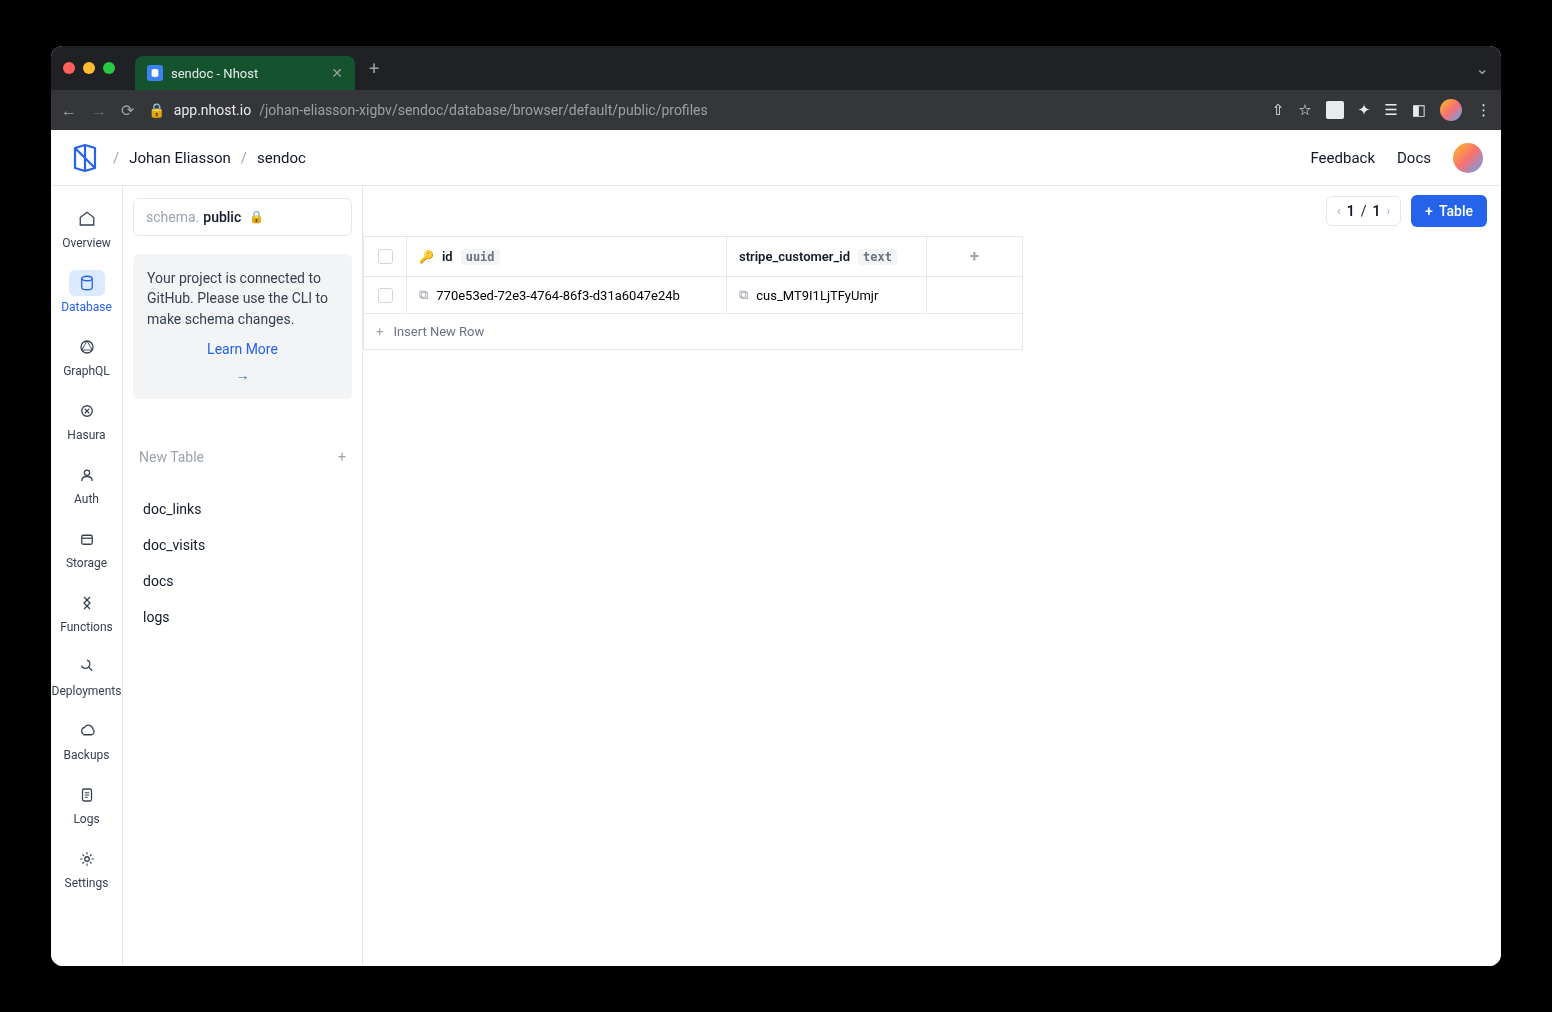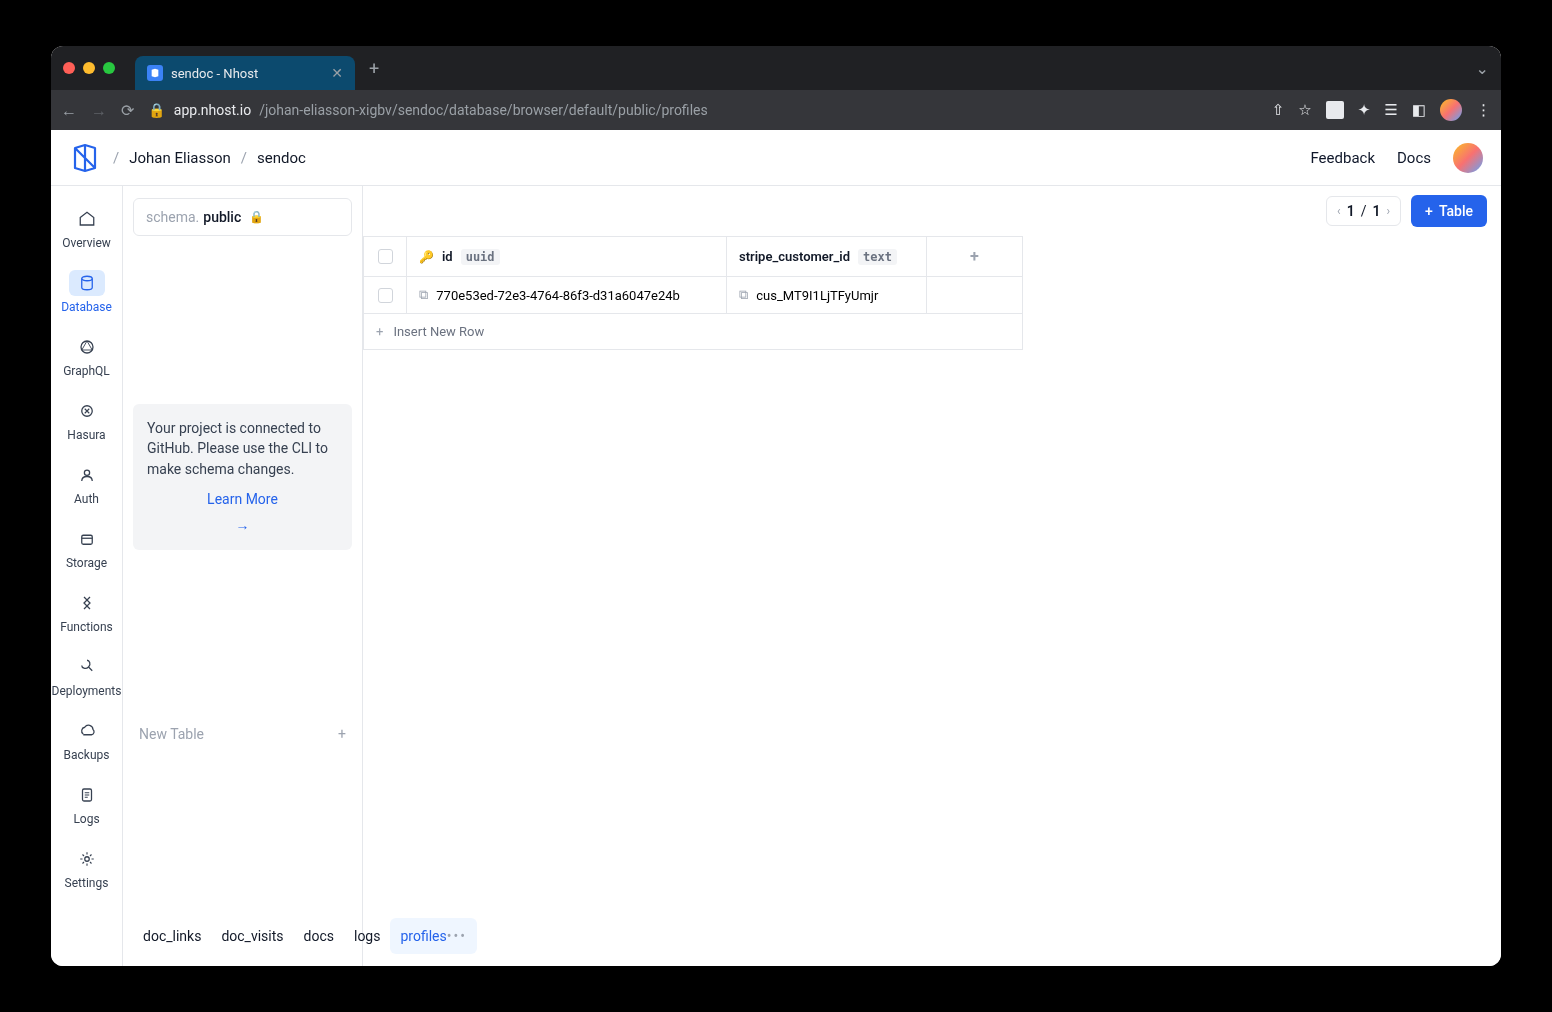--- a/index.html
+++ b/index.html
@@ -33,21 +33,21 @@
 }
 .traffic {
   display: flex;
   gap: 8px;
   margin-right: 12px;
 }
 .traffic span {
   width: 12px; height: 12px; border-radius: 50%;
 }
 .tab {
-  background: #0c4a6e;
+  background: #14532d;
   height: 34px;
   border-radius: 8px 8px 0 0;
   display: flex;
   align-items: center;
   padding: 0 12px;
   gap: 8px;
   color: #e8eaed;
   font-size: 13px;
   min-width: 220px;
   align-self: flex-end;
@@ -113,40 +113,40 @@
 }
 .nav-item.active { color:#2563eb; }
 .nav-item.active .nav-icon-box { background:#dbeafe; border-radius:6px; }
 .nav-icon-box { width:36px; height:26px; display:flex; align-items:center; justify-content:center; }
 .nav-icon { width:18px; height:18px; }
 
 .sidebar {
   width: 240px;
   border-right: 1px solid #e5e7eb;
   padding: 12px 10px;
-  display:flex; flex-direction:column; gap:10px;justify-content:space-between;
+  display:flex; flex-direction:column; gap:18px;
 }
 .schema-sel {
   border:1px solid #e5e7eb; border-radius:6px;
   padding: 10px 12px; font-size:14px;
   display:flex; align-items:center; gap:4px;
 }
 .schema-sel .muted { color:#9ca3af; }
 .schema-sel .strong { color:#111827; font-weight:500; }
 .schema-lock { margin-left:4px; color:#9ca3af; font-size:12px; }
 .info-box {
   background:#f3f4f6; border-radius:6px; padding:14px;
   font-size:14px; color:#374151; line-height:1.45;
 }
 .learn-more { color:#2563eb; margin-top:10px; display:flex; align-items:center; gap:6px; cursor:pointer;flex-direction:column; }
 .new-table {
   display:flex; align-items:center; justify-content:space-between;
-  color:#9ca3af; font-size:14px; padding: 8px 6px;
-}
-.table-list { display:flex; flex-direction:row; }
+  color:#9ca3af; font-size:14px; padding: 8px 6px; margin-top: 24px;
+}
+.table-list { display:flex; flex-direction:column; }
 .table-item {
   padding: 10px 10px; font-size:14px; color:#111827; border-radius:6px;
   display:flex; align-items:center; justify-content:space-between;
 }
 .table-item.active { background:#eff6ff; color:#2563eb; }
 .dots { color:#9ca3af; letter-spacing:2px; }
 
 .main { flex:1; display:flex; flex-direction:column; }
 .main-toolbar {
   height:50px; display:flex; align-items:center; justify-content:flex-end;
@@ -380,24 +380,20 @@
             </div>
             <div class="table-item">
               <span>doc_visits</span>
             </div>
             <div class="table-item">
               <span>docs</span>
             </div>
             <div class="table-item">
               <span>logs</span>
             </div>
-            <div class="table-item active">
-              <span>profiles</span>
-              <span class="dots">•••</span>
-            </div>
           </div>
       </div>
 
       <div class="main">
         <div class="main-toolbar">
           <div class="pager">
             <span class="chev">‹</span>
             <span style="font-weight:600">1</span>
             <span>/</span>
             <span style="font-weight:600">1</span>

